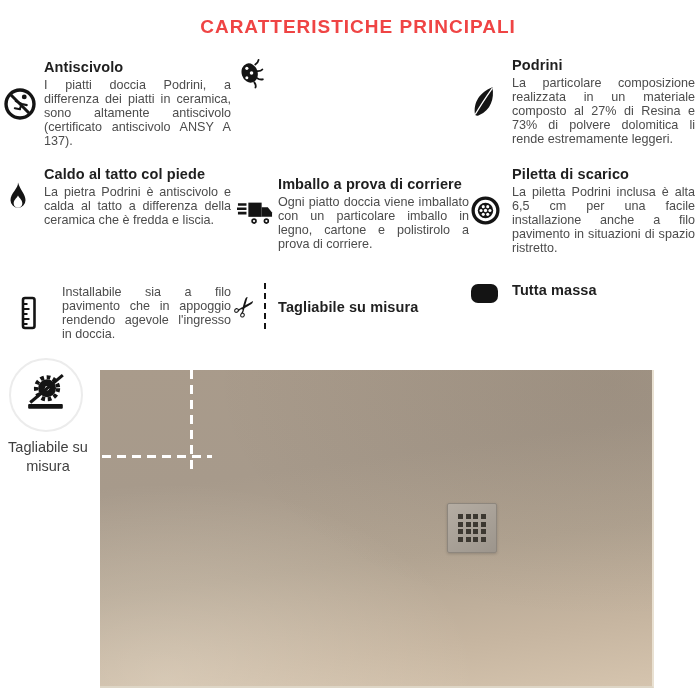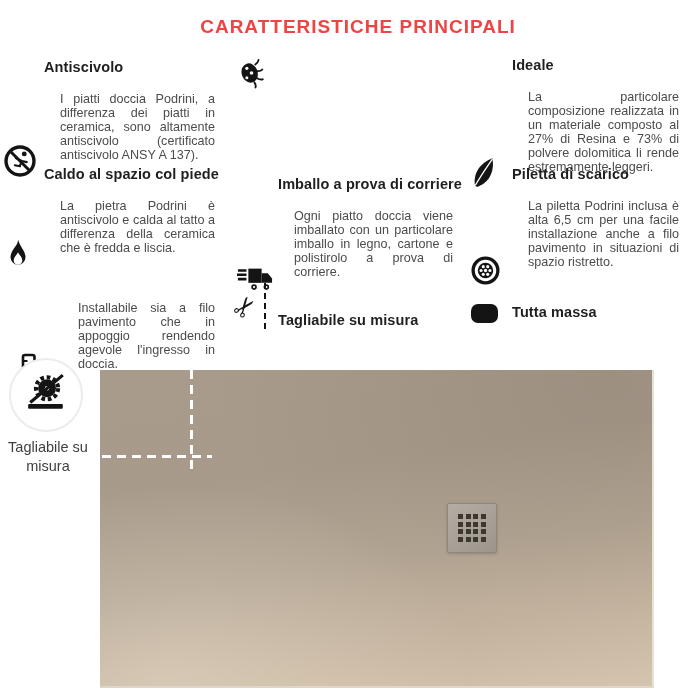--- a/index.html
+++ b/index.html
@@ -5,28 +5,28 @@
   html,body{margin:0;padding:0;}
   body{
     width:700px;height:700px;background:#ffffff;position:relative;
     font-family:"Liberation Sans", sans-serif;overflow:hidden;
   }
   .page{position:absolute;inset:0;}
   .main-title{
     position:absolute;top:8px;left:0;width:700px;text-align:center;
     font-size:19px;font-weight:800;letter-spacing:1px;color:#ef4444;margin:8px;
   }
-  .feature{position:absolute;display:flex;align-items:flex-end;}
+  .feature{position:absolute;display:flex;align-items:center;}
   .ficon{width:36px;flex:0 0 36px;margin-right:5px;display:flex;justify-content:flex-start;}
   .ftext{flex:1;min-width:0;}
   .ftext h3{
     margin:0 0 2px 0;font-size:14.5px;font-weight:700;color:#1f1f1f;letter-spacing:.1px;line-height:17px;
   }
   .ftext p{
-    margin:16px;font-size:12.6px;line-height:14px;color:#4c4c4c;text-align:justify;
+    margin:0;font-size:12.6px;line-height:14px;color:#4c4c4c;text-align:justify;
     hyphens:auto;
   }
   
   .scissors-box{position:relative;width:36px;height:46px;}
   .scissors-box .cutline{position:absolute;right:7px;top:-2px;height:46px;border-left:2.5px dashed #141414;}
   .scissors-box .glyph{
     position:absolute;left:-3px;top:9px;font-size:27px;color:#141414;
     transform:rotate(-52deg);line-height:1;
   }
   
@@ -108,34 +108,34 @@
   </div>
 
   <div class="feature" style="left:471px;top:57px;width:224px">
     <div class="ficon">
       <svg width="26" height="34" viewBox="0 0 28 36">
         <path d="M23 2 C10 7 2 18 4.5 32 C6 33.2 8 33 9 32 C21 27 25.5 14 23 2 Z" fill="#141414"></path>
         <path d="M23 3 C16 13 10 22 4.5 31.5" stroke="#fff" stroke-width="1.4" fill="none"></path>
       </svg>
     </div>
     <div class="ftext">
-      <h3>Ideale</h3>
+      <h3>Podrini</h3>
       <p>La particolare composizione realizzata in un materiale composto al 27% di Resina e 73% di polvere dolomitica li rende estremamente leggeri.</p>
     </div>
   </div>
 
   <div class="feature" style="left:3px;top:166px;width:228px">
     <div class="ficon">
       <svg width="30" height="34" viewBox="0 0 32 34">
         <path d="M16 1.5 C16.5 8 8 12.5 8 20.5 a8 8 0 0 0 16 0 C24 13.5 18.5 10 16 1.5 Z" fill="#141414"></path>
         <path d="M16 28.5 a4.6 4.6 0 0 1 -4.6 -4.6 C11.4 20.5 14 19 16 15.5 C18 19 20.6 20.5 20.6 23.9 A4.6 4.6 0 0 1 16 28.5 Z" fill="#fff"></path>
       </svg>
     </div>
     <div class="ftext">
-      <h3>Caldo al spazio col piede</h3>
+      <h3>Caldo al tatto col piede</h3>
       <p>La pietra Podrini è antiscivolo e calda al tatto a differenza della ceramica che è fredda e liscia.</p>
     </div>
   </div>
 
   <div class="feature" style="left:237px;top:176px;width:232px">
     <div class="ficon">
       <svg width="37" height="30" viewBox="0 0 38 30">
         <path d="M1 5 h9 M0 9.5 h10 M1 14 h9" stroke="#141414" stroke-width="2.8"></path>
         <rect x="12" y="3" width="14" height="15" fill="#141414"></rect>
         <path d="M26 8 h6.5 l4.5 5.5 v4.5 h-11 z" fill="#141414"></path>
@@ -188,21 +188,21 @@
       <div class="scissors-box">
         <span class="cutline"></span>
         <span class="glyph">✂</span>
       </div>
     </div>
     <div class="ftext">
       <h3>Tagliabile su misura</h3>
     </div>
   </div>
 
-  <div class="feature" style="left:471px;top:300px;width:224px">
+  <div class="feature" style="left:471px;top:280px;width:224px">
     <div class="ficon">
       <div class="slab"></div>
     </div>
     <div class="ftext">
       <h3>Tutta massa</h3>
     </div>
   </div>
 
   <div class="badge-circle">
     <span>

